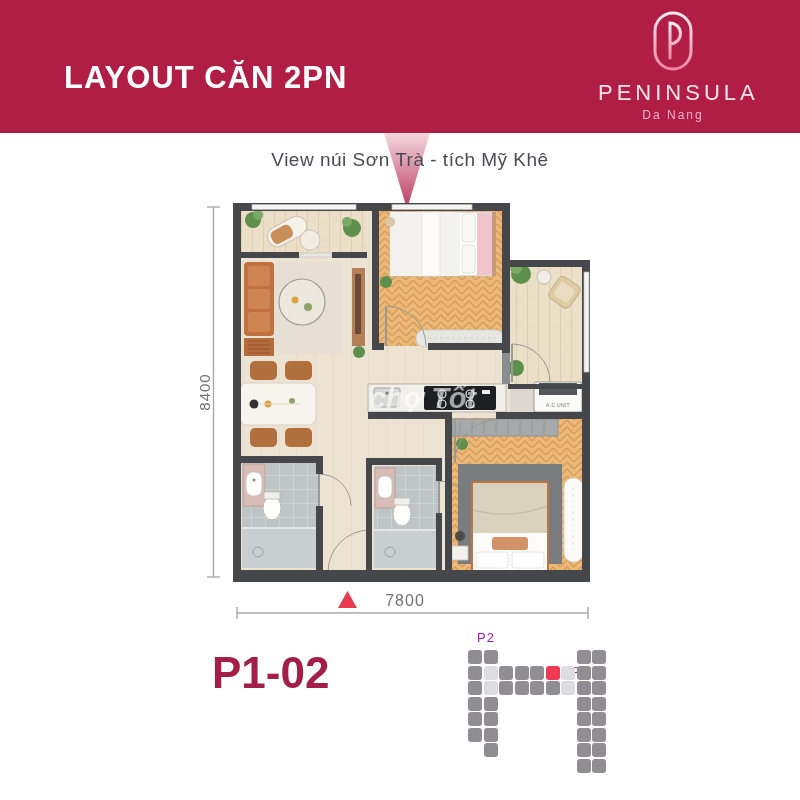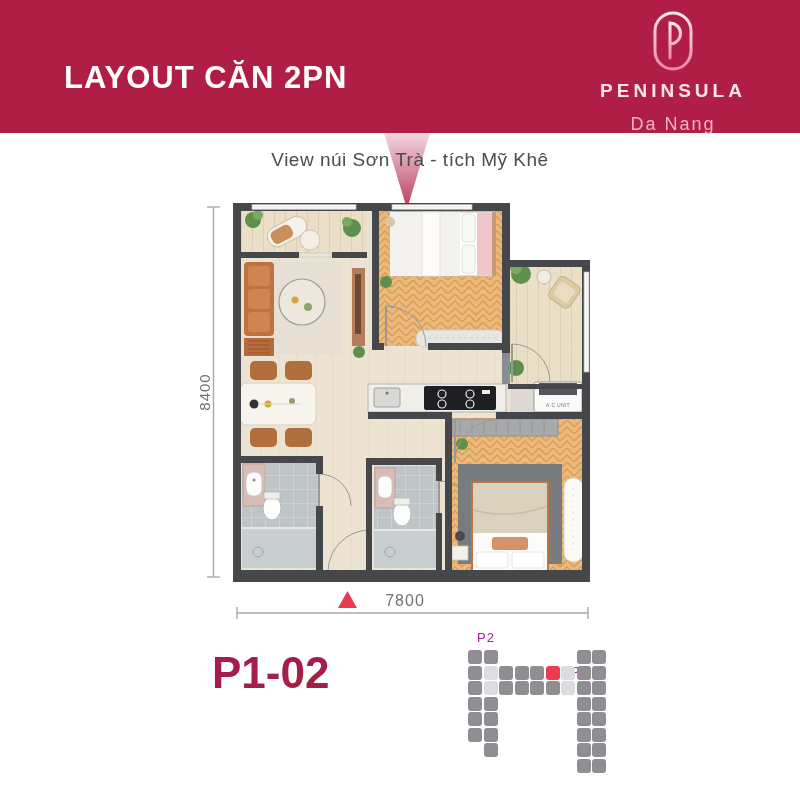--- a/index.html
+++ b/index.html
@@ -3,22 +3,22 @@
 <meta charset="utf-8">
 <style>
   html,body{margin:0;padding:0;background:#fff;}
   .canvas{position:relative;width:800px;height:800px;background:#ffffff;overflow:hidden;
           font-family:"Liberation Sans", sans-serif;padding-left:20px;}
   
   .header{position:absolute;left:0;top:0;width:800px;height:133px;background:#B01E45;}
   .header-title{position:absolute;left:64px;top:60px;color:#ffffff;font-size:31px;
                 font-weight:800;letter-spacing:1px;}
   .logo{position:absolute;left:598px;top:10px;width:150px;text-align:center;}
-  .logo-name{margin-top:4px;color:#F8E4EA;font-size:19px;letter-spacing:4px;font-weight:700;}
-  .logo-loc{margin-top:12px;color:#EFB4C3;font-size:18px;letter-spacing:2px;}
+  .logo-name{margin-top:4px;color:#F8E4EA;font-size:22px;letter-spacing:4px;font-weight:400;}
+  .logo-loc{margin-top:2px;color:#EFB4C3;font-size:12px;letter-spacing:2px;}
   
   .view-label{position:absolute;left:230px;top:149px;width:360px;text-align:center;
               color:#4B4B55;font-size:19px;letter-spacing:0.5px;z-index:3;}
   
   .watermark{position:absolute;left:338px;top:382px;width:170px;text-align:center;z-index:3;
              color:rgba(255,255,255,0.6);font-size:29px;font-weight:bold;font-style:italic;}
   
   .plan-svg{position:absolute;left:0;top:133px;z-index:1;}
   .dimtext{font-size:15px;fill:#717275;letter-spacing:1px;}
   .actext{font-size:5px;fill:#77776F;letter-spacing:0.3px;}
@@ -280,20 +280,21 @@
     </g>
 
     <g>
       <rect x="252" y="204.5" width="104" height="5" fill="#F4F4F2" stroke="#B9B9B5" stroke-width="0.7"></rect>
       <rect x="392" y="204.5" width="80" height="5" fill="#F4F4F2" stroke="#B9B9B5" stroke-width="0.7"></rect>
       <rect x="584" y="272" width="5" height="100" fill="#F4F4F2" stroke="#B9B9B5" stroke-width="0.7"></rect>
       <rect x="300" y="253" width="31" height="4" fill="#E8E6E1" stroke="#B9B9B5" stroke-width="0.5"></rect>
     </g>
   </svg>
 
+  <div class="watermark">chợ Tốt</div>
 
   <div class="unit-code">P1-02</div>
 
   <div class="tower-label tl-p2">P2</div>
   <div class="tower-label tl-p1">P1</div>
   <div class="bgrid">
       <div class="bcell bg-g"></div>
       <div class="bcell bg-g"></div>
       <div class="bcell bg-e"></div>
       <div class="bcell bg-e"></div>

